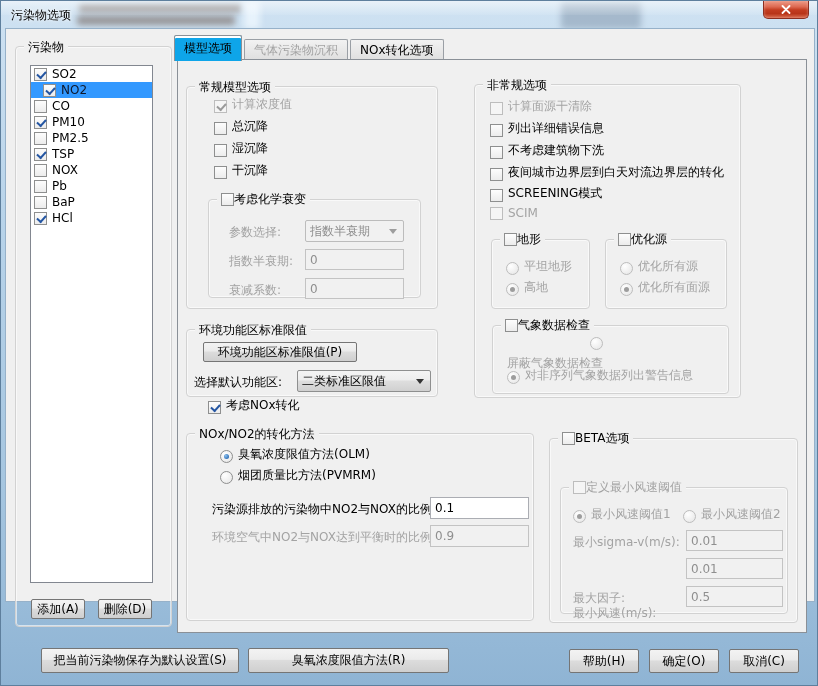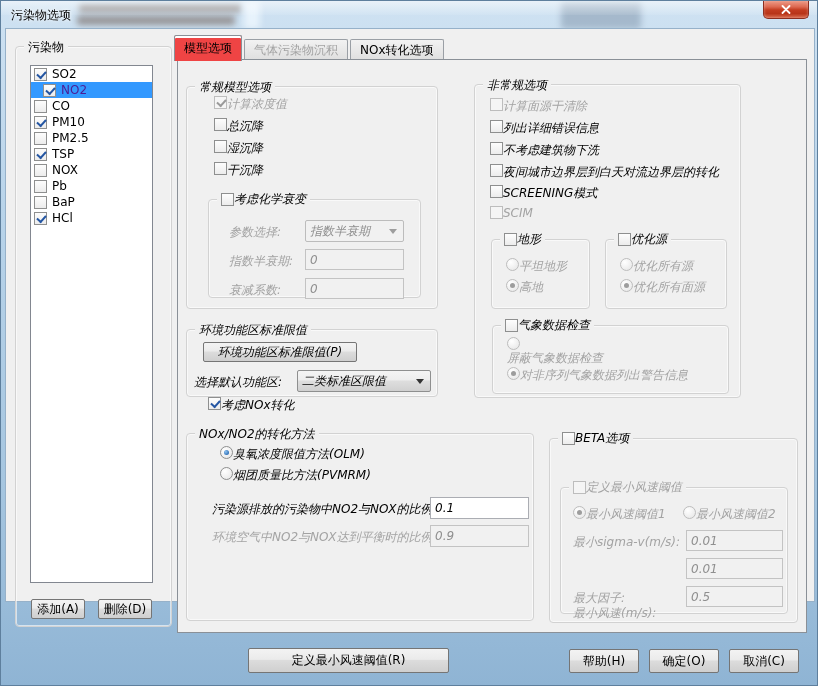--- a/index.html
+++ b/index.html
@@ -40,21 +40,21 @@
   .cb.dis { border-color:#bdbdbd; background:#f5f5f5; }
   .cb.dis.checked::after { border-color:#9a9a9a; }
 
   .radio { position:relative; width:13px; height:13px; flex:0 0 13px; border:1px solid #8e8f8f;
     border-radius:50%; background:radial-gradient(circle at 35% 30%,#ffffff,#e4e4e4); }
   .radio.sel::after { content:""; position:absolute; left:3px; top:3px; width:5px; height:5px;
     border-radius:50%; background:radial-gradient(circle at 35% 35%,#8cc1f0,#2d6eb5 75%); }
   .radio.dis { border-color:#bdbdbd; }
   .radio.dis.sel::after { background:#9d9d9d; }
 
-  .row { position:absolute; display:flex; align-items:flex-start; white-space:nowrap; }
+  .row { position:absolute; display:flex; align-items:flex-end; gap:5px; white-space:nowrap; }
   .dis-t { color:#a3a3a3; }
 
   .tfield { position:absolute; border:1px solid #abadb3; background:#fff; padding:0 4px;
     display:flex; align-items:center; }
   .tfield.dis { border-color:#c3c3c3; background:#f1f1f1; color:#8f8f8f; }
 
   .combo { position:absolute; border:1px solid #8e8f8f; border-radius:2px;
     background:linear-gradient(to bottom,#f4f4f4 0%,#ededed 45%,#dedede 50%,#d0d0d0 100%);
     display:flex; align-items:center; padding:0 4px; }
   .combo .arr { position:absolute; right:6px; top:50%; margin-top:-2px; width:0; height:0;
@@ -63,28 +63,28 @@
   .combo.dis .arr { border-top-color:#9d9d9d; }
 
   .btn { position:absolute; border:1px solid #757575; border-radius:2px;
     background:linear-gradient(to bottom,#f3f3f3 0%,#ebebeb 45%,#dcdcdc 50%,#cfcfcf 100%);
     display:flex; align-items:center; justify-content:center; white-space:nowrap; cursor:default; }
 
   
   .listbox { position:absolute; left:24px; top:36px; width:123px; height:518px;
     background:#fff; border:1px solid #828790; overflow:hidden; }
   .lrow { height:16px; display:flex; align-items:center; gap:5px; padding-left:3px; }
-  .lrow.sel { background:#3399ff; color:#4c1d95;padding-left:12px; }
+  .lrow.sel { background:#3399ff; color:#0f172a;padding-left:12px; }
 
   
   .tabstrip { position:absolute; left:168px; top:5px; height:26px; display:flex; align-items:flex-end; }
   .tab { height:21px; padding:0 9px; display:flex; align-items:center;
     border:1px solid #9a9fa5; border-bottom:none; border-radius:2px 2px 0 0;
     background:linear-gradient(to bottom,#f2f2f2,#dfdfdf); margin-right:2px; }
-  .tab.active { height:26px; margin-bottom:-1px; background:#ef4444; z-index:3; position:relative;
+  .tab.active { height:26px; margin-bottom:-1px; background:#0ea5e9; z-index:3; position:relative;
     border-color:#8a9097; box-shadow:inset 0 2px 0 #fff; }
   .tabpage { position:absolute; left:171px; top:30px; width:630px; height:574px;
     border:1px solid #8a9097; background:#f0f0f0; z-index:1; }
 </style>
 </head>
 <body>
 
 <div class="window">
 
   <div class="titlebar">
@@ -153,21 +153,21 @@
     <div class="btn" style="left:25px;top:570px;width:54px;height:20px;">添加(A)</div>
     <div class="btn" style="left:92px;top:570px;width:54px;height:20px;">删除(D)</div>
 
     <div class="tabpage"></div>
     <div class="tabstrip">
       <div class="tab active">模型选项</div>
       <div class="tab dis-t">气体污染物沉积</div>
       <div class="tab">NOx转化选项</div>
     </div>
 
-    <div style="position:absolute;left:171px;top:30px;width:630px;height:574px;z-index:2;font-style:italic;">
+    <div style="position:absolute;left:171px;top:30px;width:630px;height:574px;z-index:2;">
 
       <div class="grp" style="left:9px;top:27px;width:252px;height:223px;">
         <span class="grp-title">常规模型选项</span>
         <div class="row" style="left:27px;top:9px;">
             <span class="cb dis checked"></span>
             <span class="dis-t">计算浓度值</span>
           </div>
         <div class="row" style="left:27px;top:31px;">
             <span class="cb"></span>
             <span>总沉降</span>
@@ -325,18 +325,19 @@
           <div class="row dis-t" style="left:12px;top:46px;">最小sigma-v(m/s):</div>
           <div class="tfield dis" style="left:125px;top:42px;width:97px;height:21px;">0.01</div>
           <div class="row dis-t" style="left:12px;top:74px;margin-top:43px;">最小风速(m/s):</div>
           <div class="tfield dis" style="left:125px;top:70px;width:97px;height:21px;">0.01</div>
           <div class="row dis-t" style="left:12px;top:102px;">最大因子:</div>
           <div class="tfield dis" style="left:125px;top:98px;width:97px;height:21px;">0.5</div>
         </div>
       </div>
     </div>
 
-    <div class="btn" style="left:242px;top:619px;width:201px;height:25px;">定义最小风速阈值(R)</div>
+    <div class="btn" style="left:35px;top:619px;width:198px;height:25px;">把当前污染物保存为默认设置(S)</div>
+    <div class="btn" style="left:242px;top:619px;width:201px;height:25px;">臭氧浓度限值方法(R)</div>
     <div class="btn" style="left:563px;top:620px;width:70px;height:24px;">帮助(H)</div>
     <div class="btn" style="left:643px;top:620px;width:70px;height:24px;">确定(O)</div>
     <div class="btn" style="left:723px;top:620px;width:70px;height:24px;">取消(C)</div>
   </div>
 </div>
 
 </body></html>

